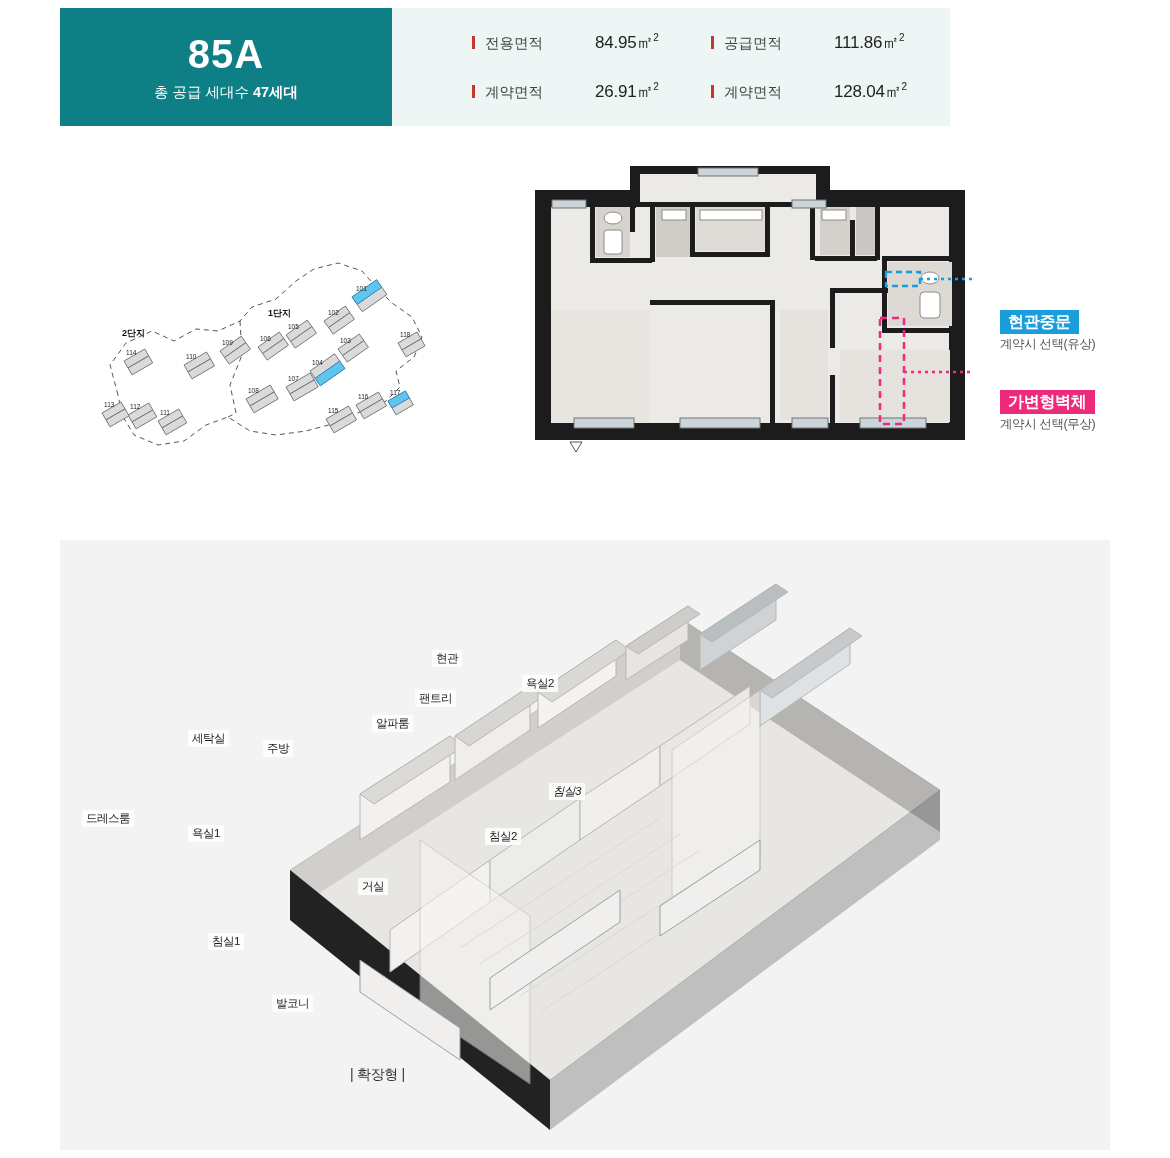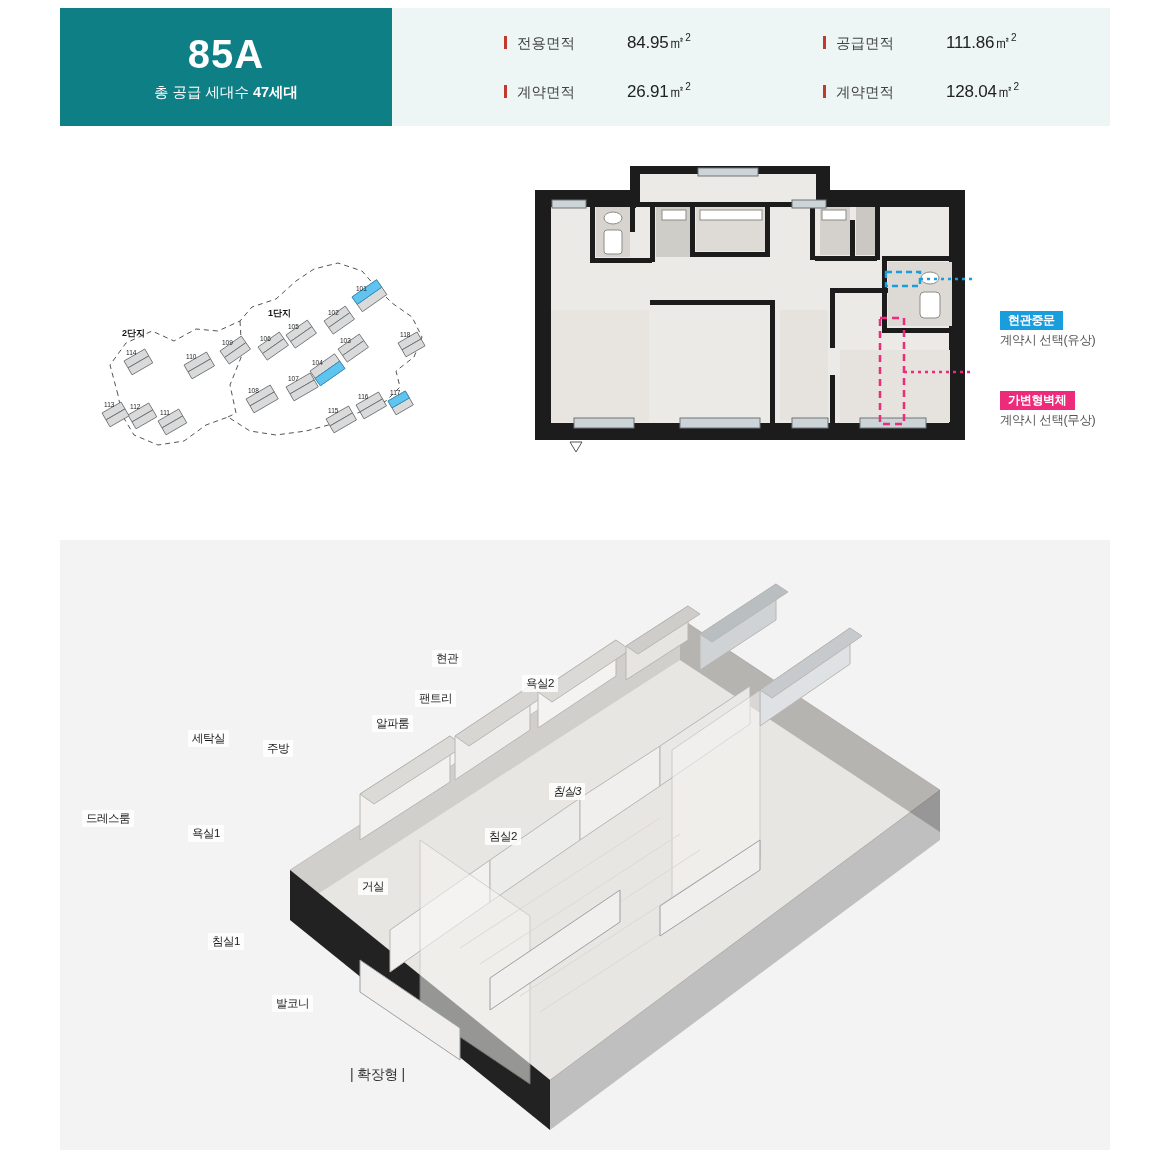--- a/index.html
+++ b/index.html
@@ -14,21 +14,21 @@
     font-family: "Liberation Sans", sans-serif;
     color: #333;
     overflow: hidden;
   }
 
   
   .header {
     position: absolute;
     left: 60px;
     top: 8px;
-    width: 1050px;
+    width: 890px;
     height: 118px;
     display: flex;
     background: #eef5f5;
   }
   .header-left {
     width: 332px;
     background: #0f7f86;
     color: #ffffff;
     display: flex;
     flex-direction: column;
@@ -54,21 +54,20 @@
     grid-template-columns: 1fr 1fr;
     grid-template-rows: 1fr 1fr;
     align-items: center;
     padding: 10px 0 10px 80px;
     box-sizing: border-box;
   }
   .area-item {
     display: flex;
     align-items: baseline;
     font-size: 14.5px;
-    margin-left: 32px;
   }
   .area-bar {
     display: inline-block;
     width: 3px;
     height: 13px;
     background: #c0392b;
     margin-right: 10px;
     position: relative;
     top: 1px;
   }
@@ -108,21 +107,21 @@
   }
 
   
   .callout {
     position: absolute;
     text-align: left;
   }
   .callout .badge {
     display: inline-block;
     color: #ffffff;
-    font-size: 12px;
+    font-size: 16px;
     font-weight: bold;
     padding: 2px 8px 3px 8px;
     line-height: 1.2;
     letter-spacing: -0.3px;
   }
   .badge-blue { background: #1a9ddd; }
   .badge-pink { background: #ee2a7b; }
   .callout .note {
     display: block;
     font-size: 12.5px;

